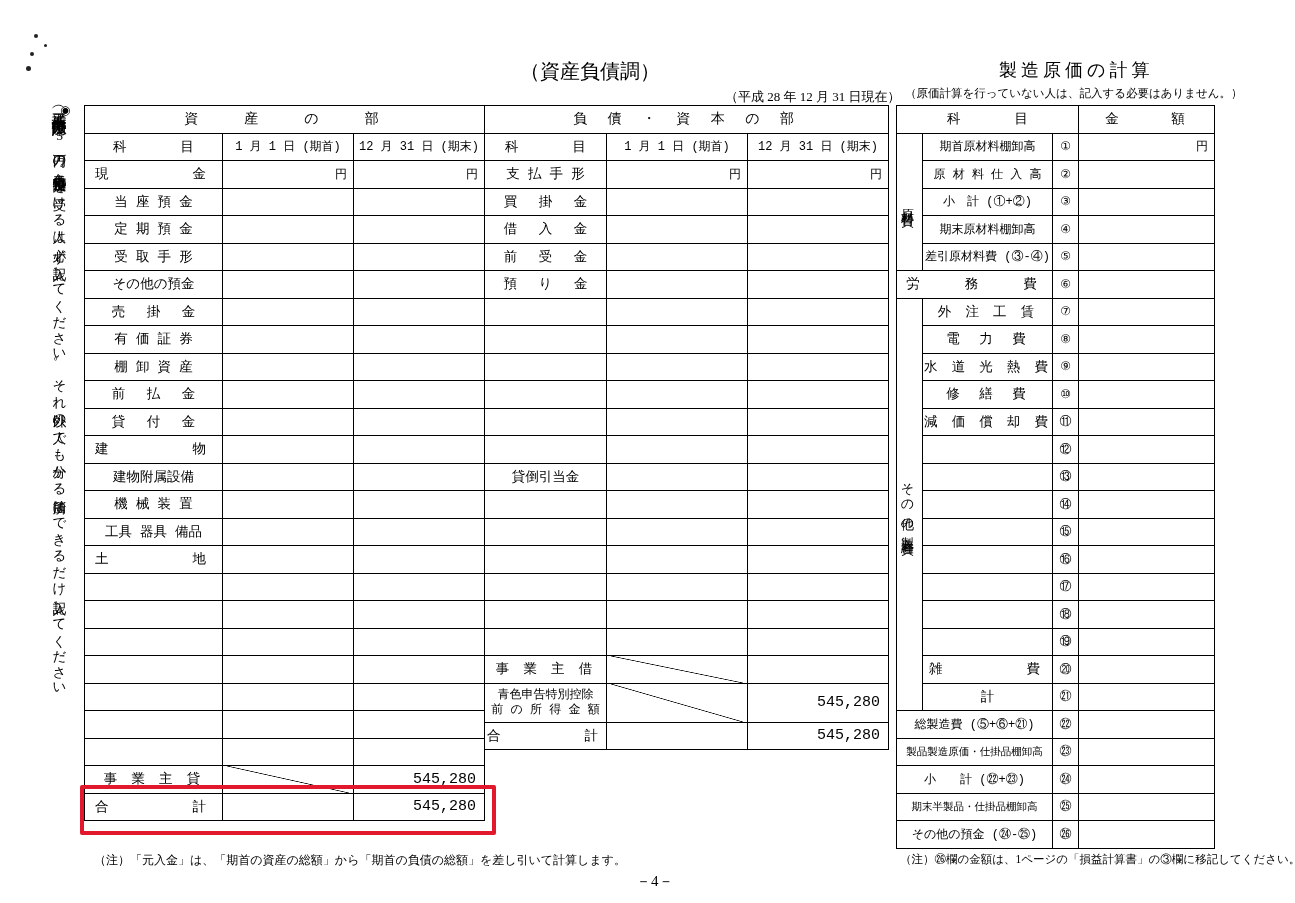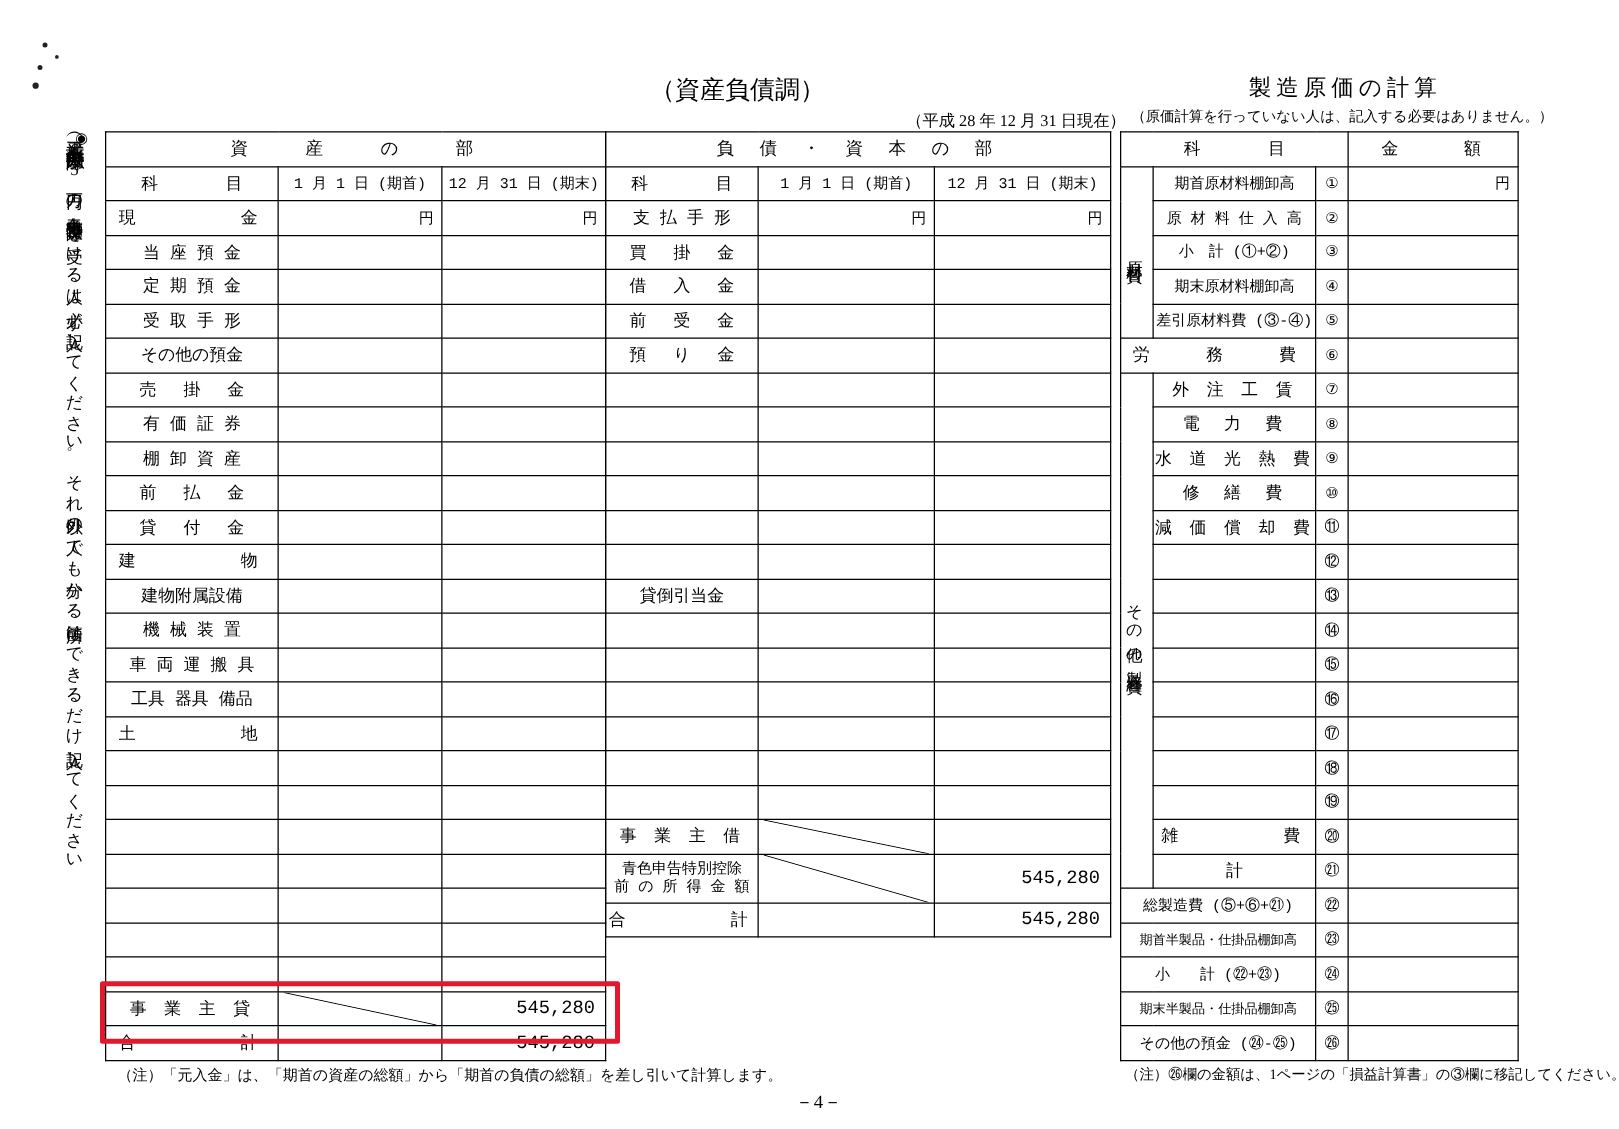--- a/index.html
+++ b/index.html
@@ -174,25 +174,20 @@
           <td class="lbl">建物附属設備</td>
           <td></td>
           <td></td>
         </tr>
       <tr>
           <td class="lbl">機 械 装 置</td>
           <td></td>
           <td></td>
         </tr>
       <tr>
-          <td class="lbl">車 両 運 搬 具</td>
-          <td></td>
-          <td></td>
-        </tr>
-      <tr>
           <td class="lbl">工具 器具 備品</td>
           <td></td>
           <td></td>
         </tr>
       <tr>
           <td class="lbl sp6">土　　　　地</td>
           <td></td>
           <td></td>
         </tr>
       <tr>
@@ -495,21 +490,21 @@
           <td class="small">㉑</td>
           <td></td>
         </tr>
 
       <tr>
         <td colspan="2" class="small">総製造費 (⑤+⑥+㉑)</td>
         <td class="small">㉒</td>
         <td></td>
       </tr>
       <tr>
-        <td colspan="2" class="xsmall">期首半製品・仕掛品棚卸高</td>
+        <td colspan="2" class="xsmall">製品製造原価・仕掛品棚卸高</td>
         <td class="small">㉓</td>
         <td></td>
       </tr>
       <tr>
         <td colspan="2" class="small">小　　計 (㉒+㉓)</td>
         <td class="small">㉔</td>
         <td></td>
       </tr>
       <tr>
         <td colspan="2" class="xsmall">期末半製品・仕掛品棚卸高</td>

